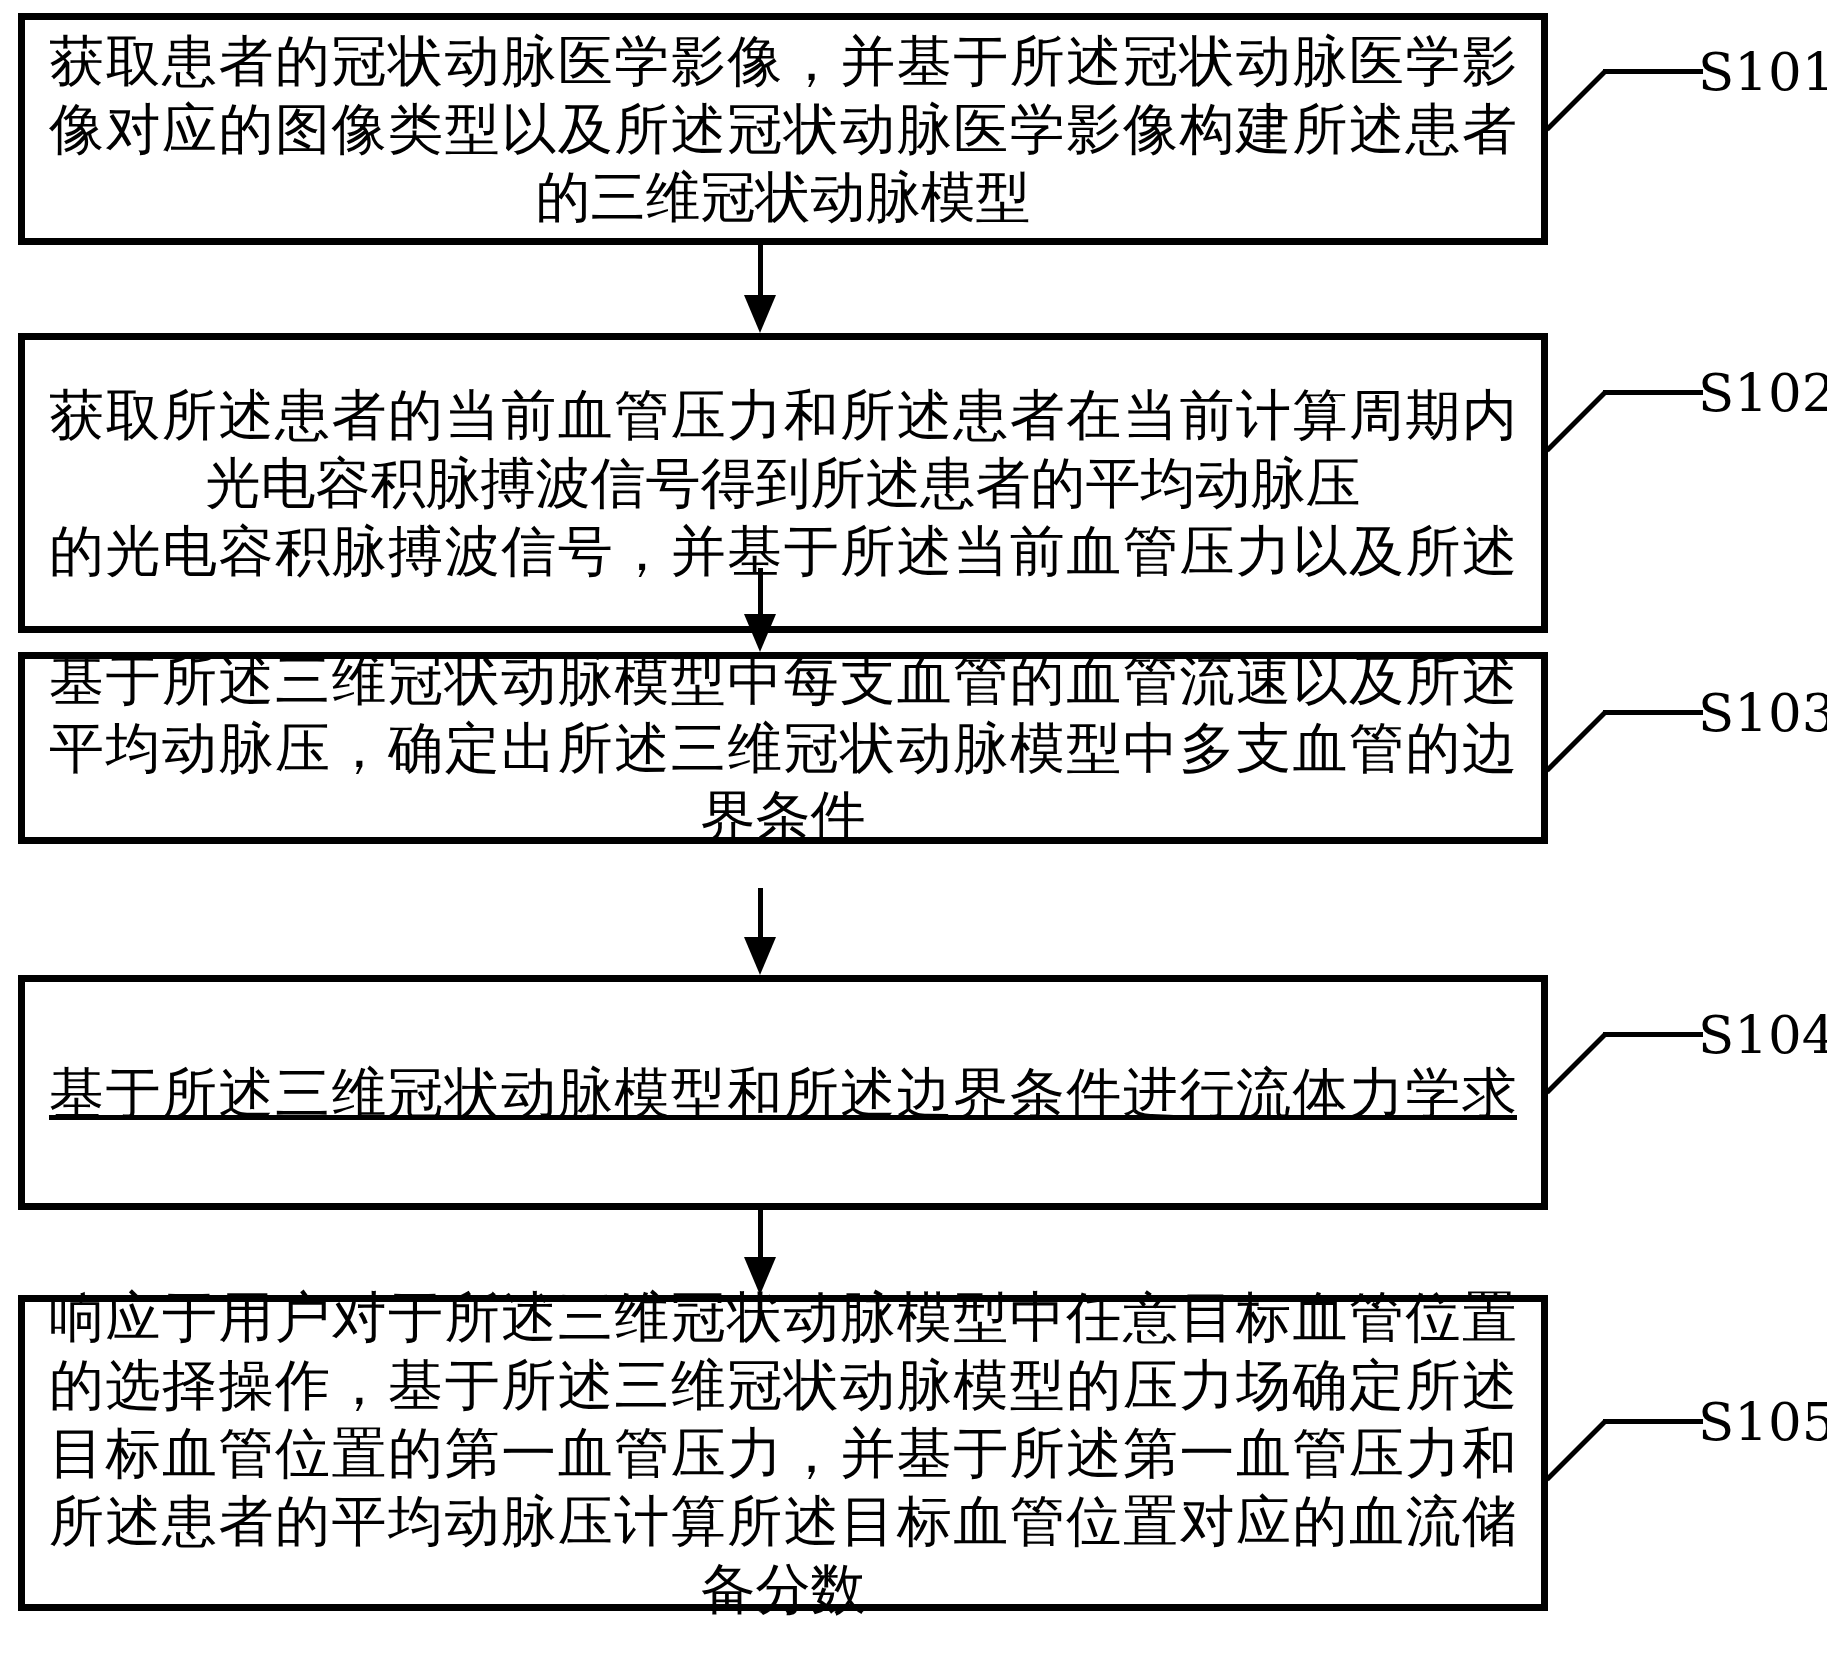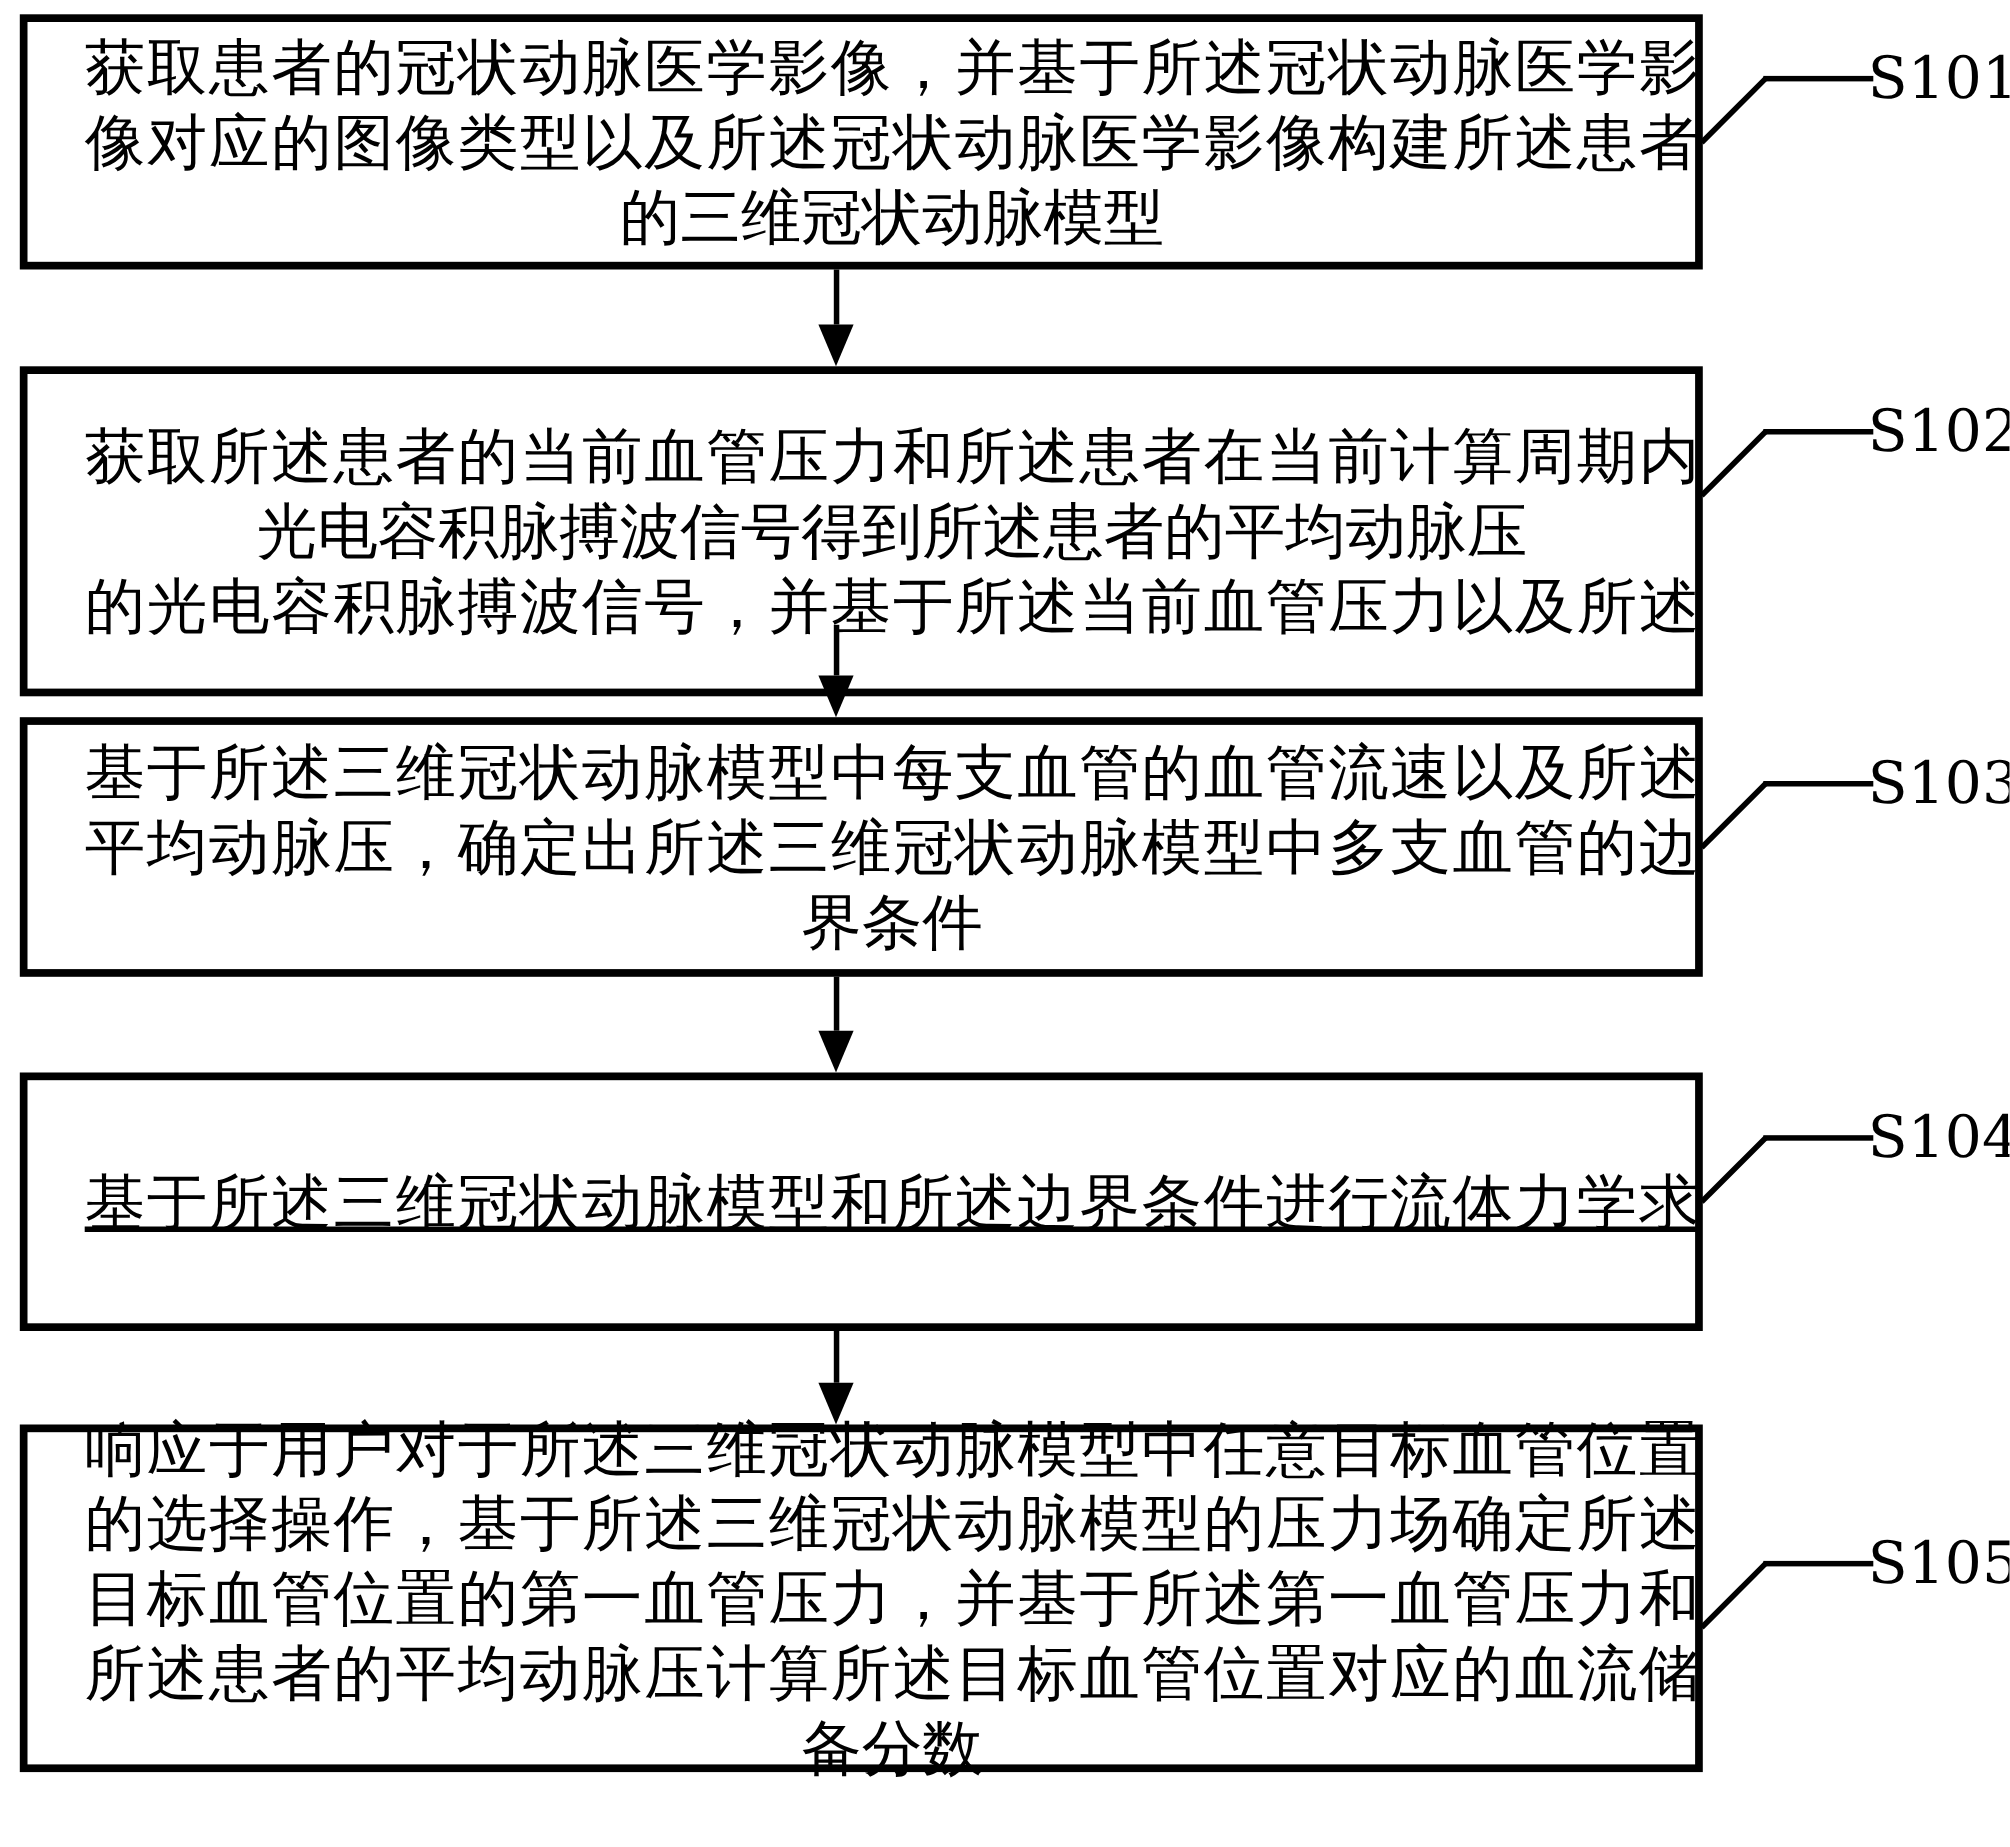--- a/index.html
+++ b/index.html
@@ -23,21 +23,21 @@
     box-sizing: border-box;
     border: 7px solid #000;
     background: #fff;
     display: flex;
     flex-direction: column;
     justify-content: center;
     padding: 0 24px;
     font-size: 55px;
     line-height: 68px;
   }
-  .tline { width: 100%; margin-left: 28px; }
+  .tline { width: 100%; }
   .tline.fill {
     text-align: justify;
     text-align-last: justify;
     text-justify: inter-character;
   }
   .tline.center { text-align: center; }
 
   .flow-arrow {
     position: absolute;
     left: 744px;
@@ -103,21 +103,21 @@
   </div>
   <div class="leader-diag" style="top:419px;"></div>
   <div class="leader-horiz" style="top:390px;"></div>
   <div class="step-label" style="top:362px;">S102</div>
 
   <div class="flow-arrow" style="top:568px; height:84px;">
     <div class="shaft"></div>
     <div class="head"></div>
   </div>
 
-  <div class="pbox" style="top:652px; height:236px;">
+  <div class="pbox" style="top:652px; height:192px;">
     <div class="tline fill">基于所述三维冠状动脉模型中每支血管的血管流速以及所述</div>
     <div class="tline fill">平均动脉压，确定出所述三维冠状动脉模型中多支血管的边</div>
     <div class="tline center">界条件</div>
   </div>
   <div class="leader-diag" style="top:739px;"></div>
   <div class="leader-horiz" style="top:710px;"></div>
   <div class="step-label" style="top:682px;">S103</div>
 
   <div class="flow-arrow" style="top:888px; height:87px;">
     <div class="shaft"></div>

